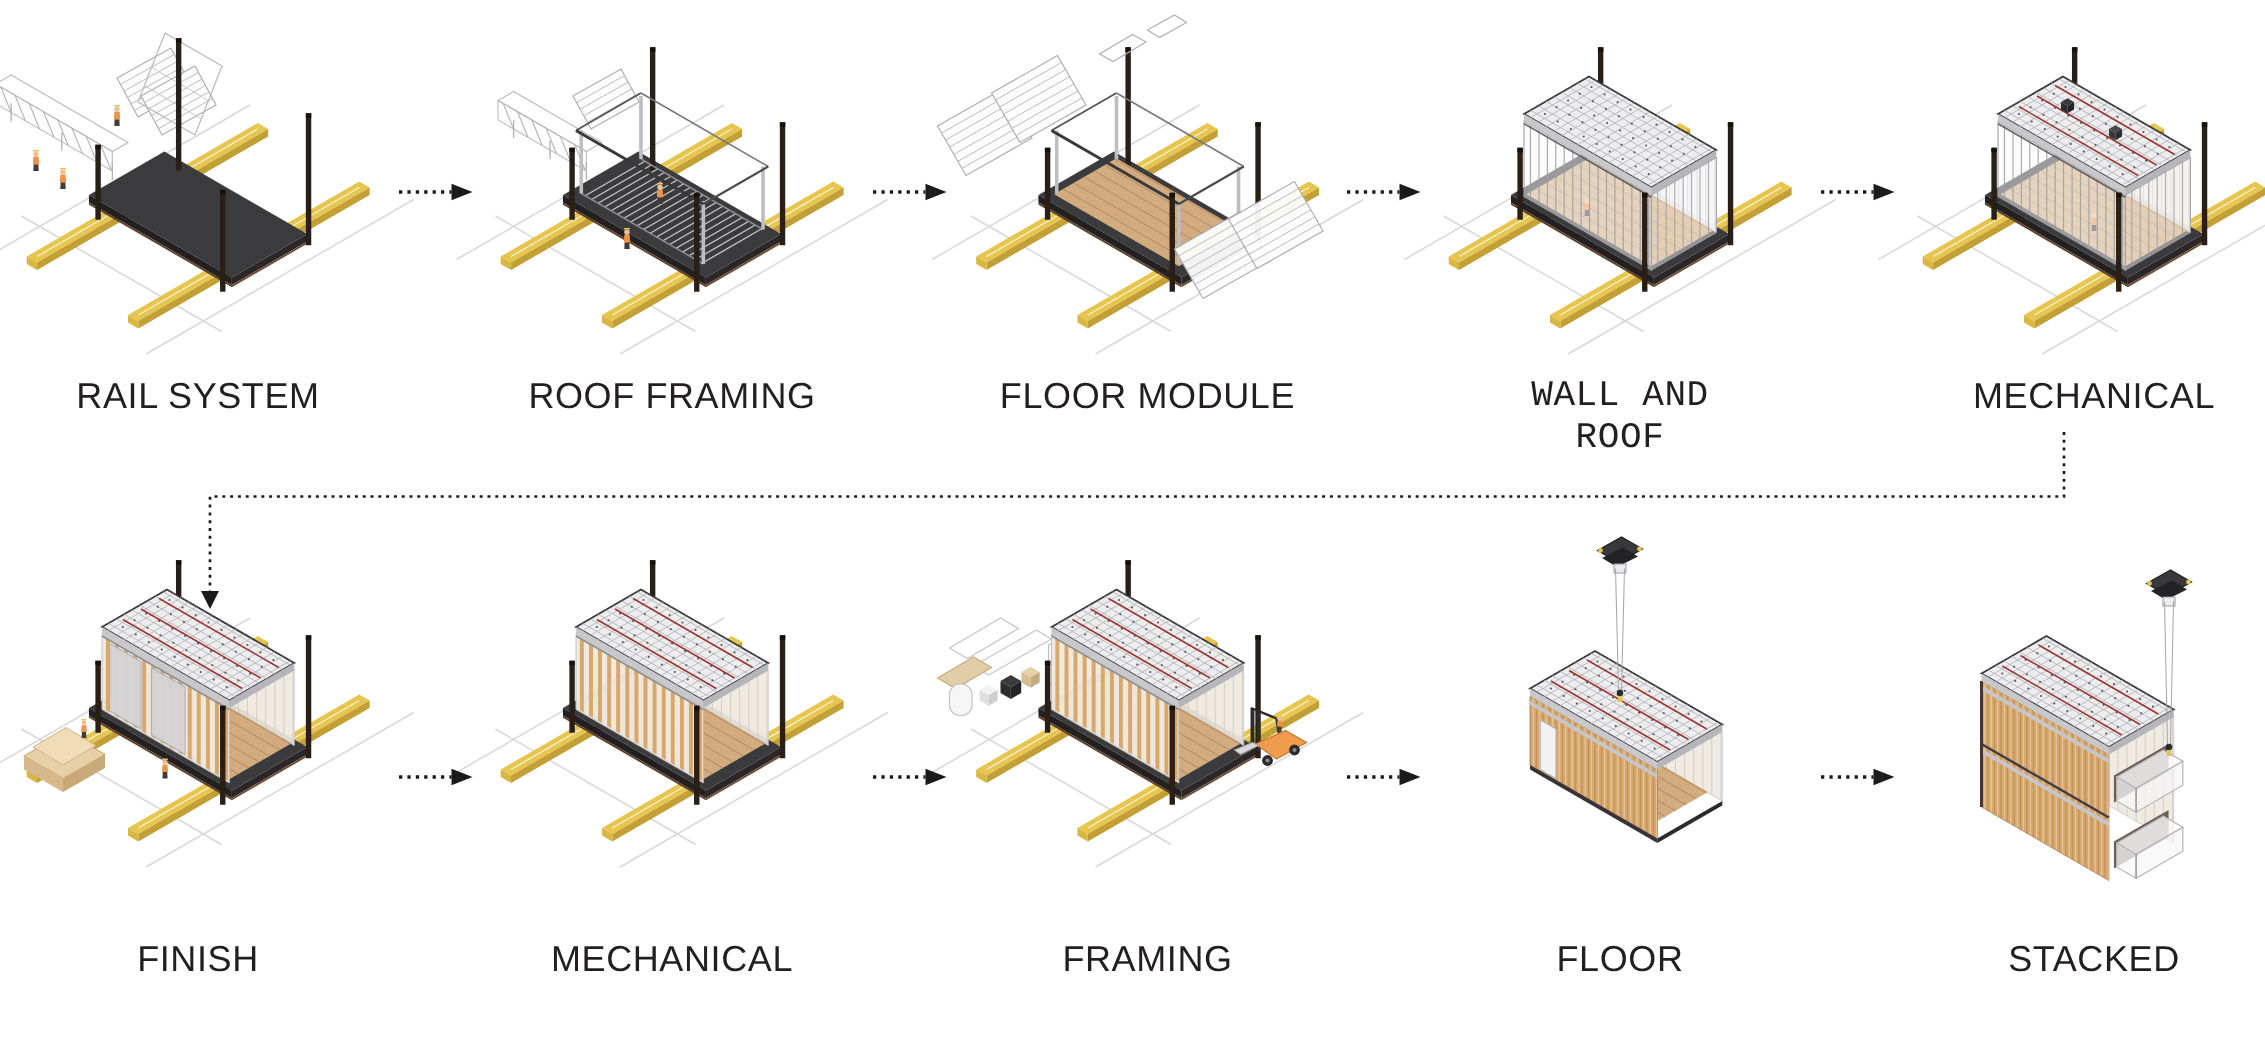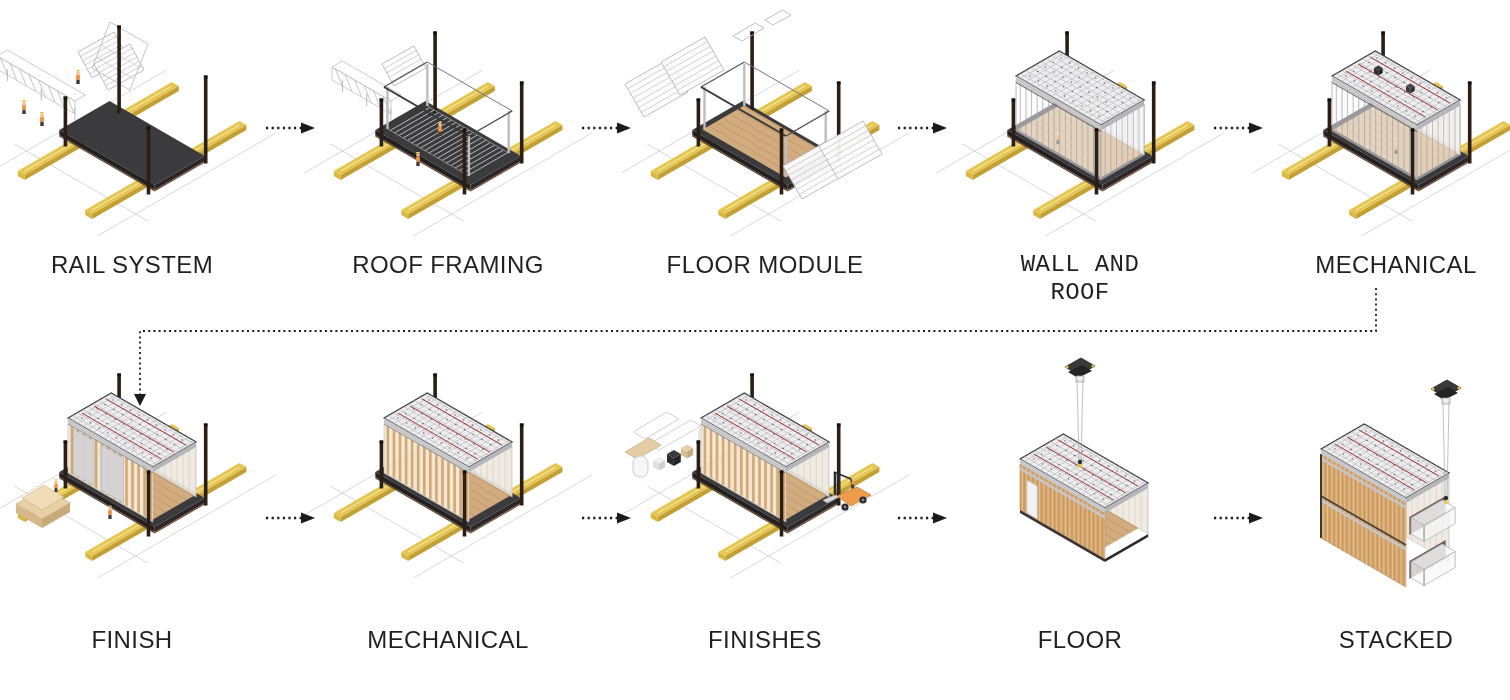--- a/index.html
+++ b/index.html
@@ -1380,21 +1380,21 @@
   </div>
 
 <div class="lbl r1" style="left:12px">RAIL SYSTEM</div>
 <div class="lbl r1" style="left:328px">ROOF FRAMING</div>
 <div class="lbl r1" style="left:645px">FLOOR MODULE</div>
 <div class="lbl r1 narrow" style="left:995px">WALL AND ROOF</div>
 <div class="lbl r1" style="left:1276px">MECHANICAL</div>
 
 <div class="lbl r2" style="left:12px">FINISH</div>
 <div class="lbl r2" style="left:328px">MECHANICAL</div>
-<div class="lbl r2" style="left:645px">FINISHES</div>
+<div class="lbl r2" style="left:645px">FRAMING</div>
 <div class="lbl r2" style="left:960px">FLOOR</div>
 <div class="lbl r2" style="left:1276px">STACKED</div>
 
 <div class="arrow r1" style="left:264px"><svg width="52" height="14">
       <line x1="2" y1="7" x2="37" y2="7" stroke="#1b1b1b" stroke-width="2.4" stroke-dasharray="2.2 3.4"></line>
       <polygon points="37,1.5 51,7 37,12.5" fill="#1b1b1b"></polygon>
     </svg></div>
 <div class="arrow r1" style="left:580px"><svg width="52" height="14">
       <line x1="2" y1="7" x2="37" y2="7" stroke="#1b1b1b" stroke-width="2.4" stroke-dasharray="2.2 3.4"></line>
       <polygon points="37,1.5 51,7 37,12.5" fill="#1b1b1b"></polygon>

